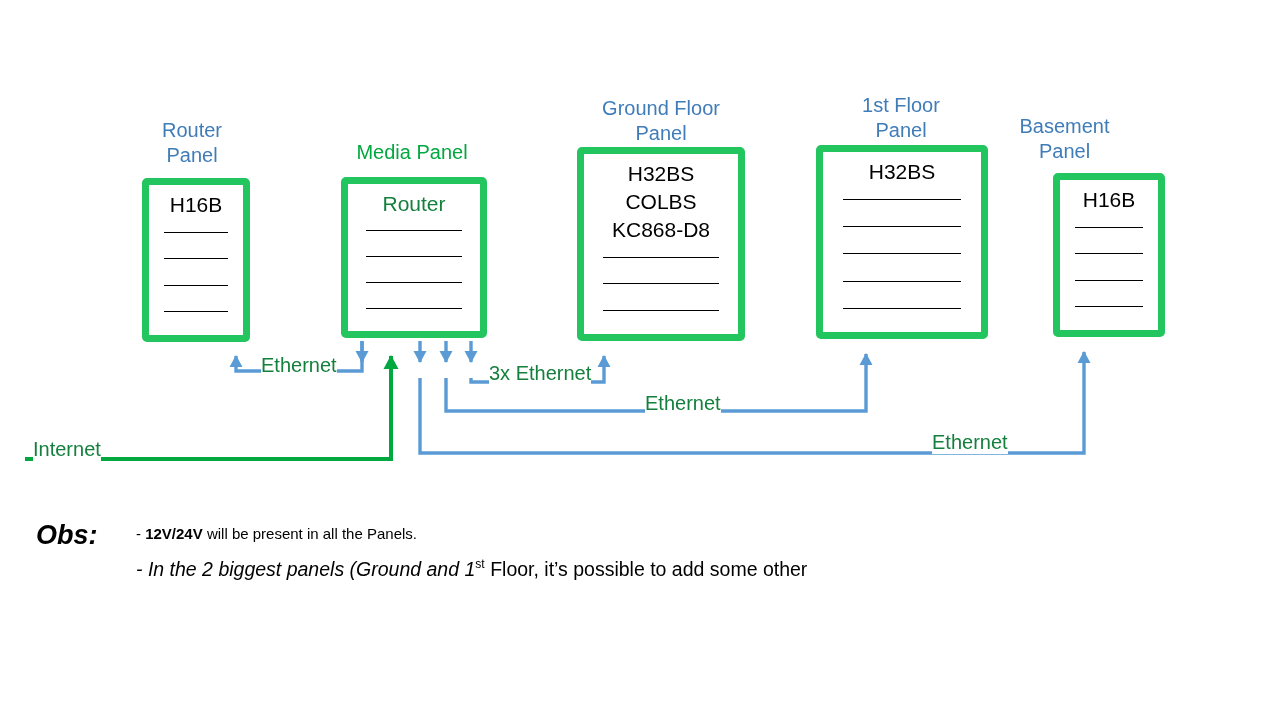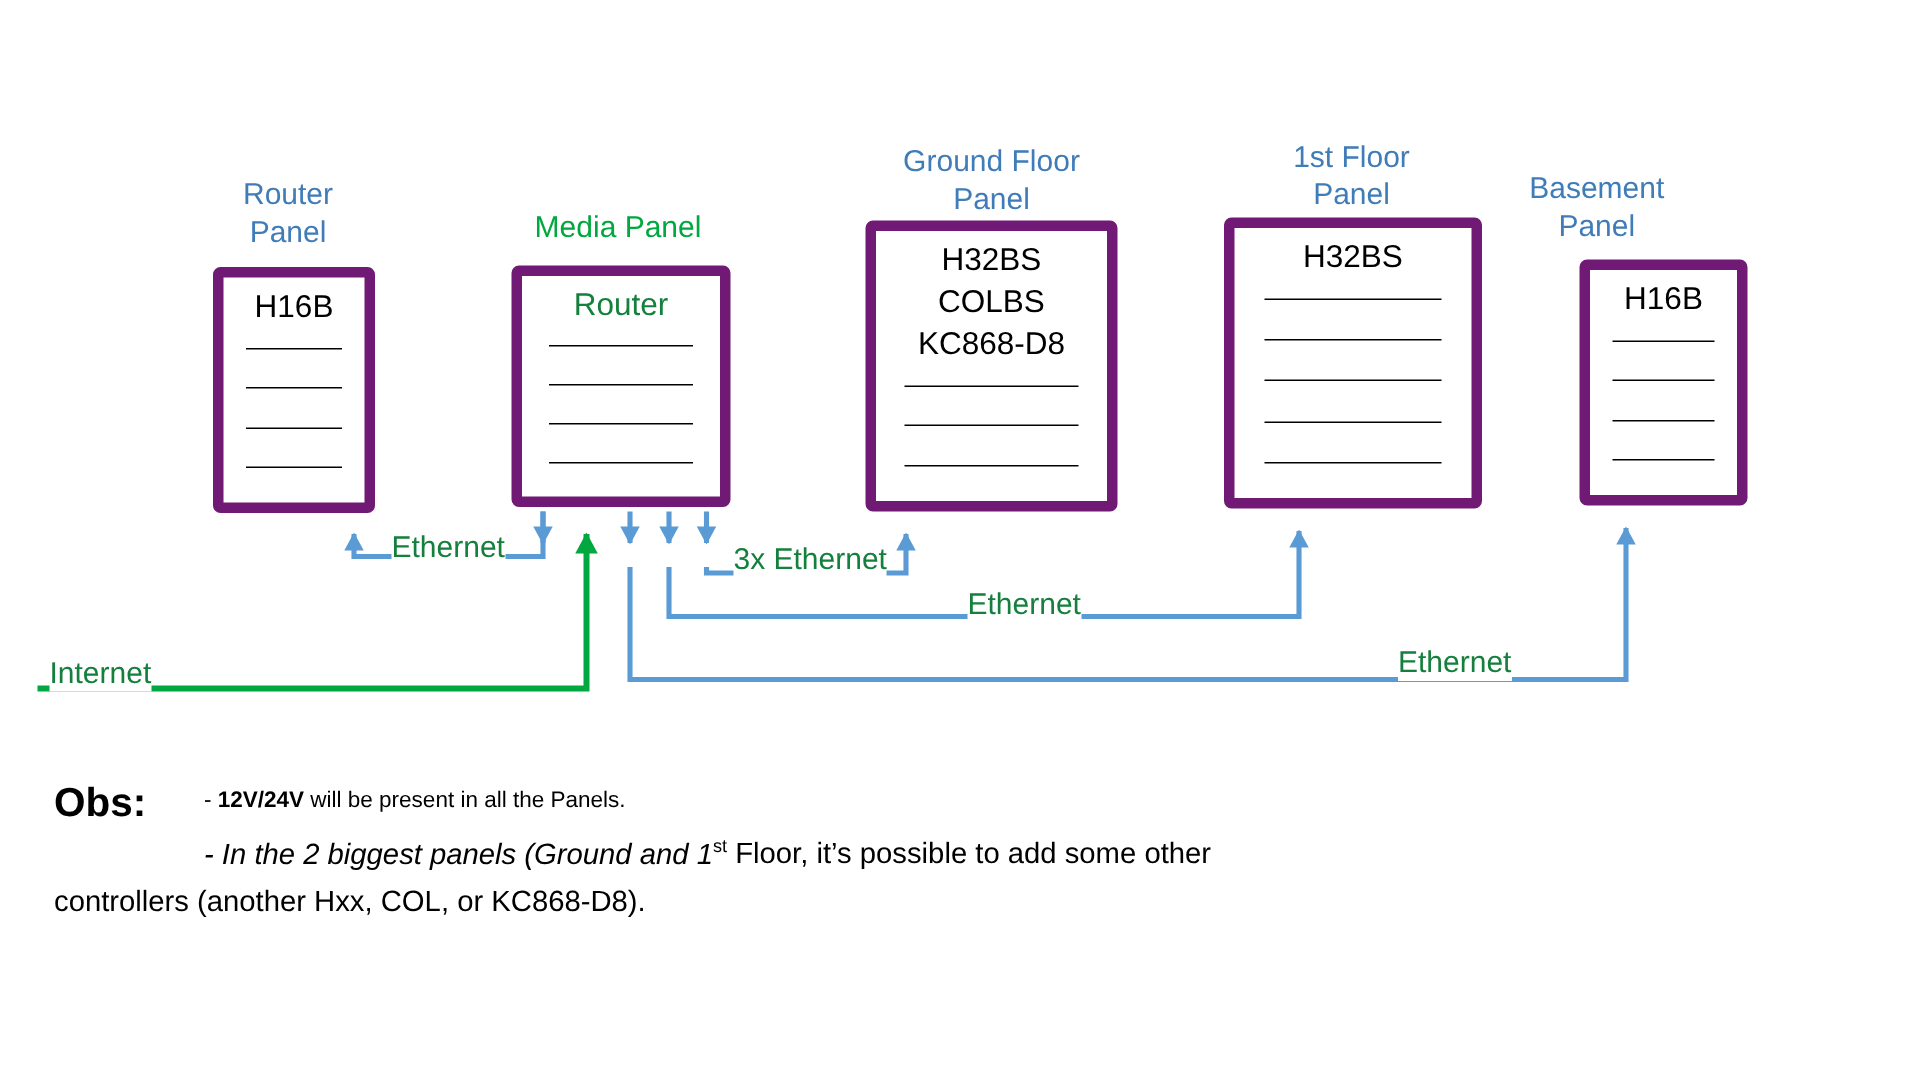--- a/index.html
+++ b/index.html
@@ -36,21 +36,21 @@
     color: #3f7cb8;
     white-space: pre-line;
     pointer-events: none;
   }
   .panel-caption.green { color: #00a83f; }
 
   
   .panel-box {
     position: absolute;
     box-sizing: border-box;
-    border: 7px solid #701a75;
+    border: 7px solid #22c55e;
     border-radius: 5px;
     background: #ffffff;
     padding: 6px 10px 8px 10px;
     display: flex;
     flex-direction: column;
   }
   .panel-inner {
     position: relative;
     width: 100%;
     height: 100%;
@@ -101,20 +101,21 @@
     width: 1000px;
     color: #000000;
   }
   .notes-head {
     position: absolute;
     left: 0;
     top: 0;
     font-size: 27px;
     font-weight: bold;
     line-height: 34px;
+    font-style: italic;
   }
   .notes-lines {
     margin-left: 100px;
     font-size: 15px;
     line-height: 31px;
   }
   .notes-line-3 {
     margin-left: 0;
     font-size: 19.5px;
     line-height: 31px;
@@ -251,17 +252,16 @@
   <div class="notes">
     <div class="notes-head">Obs:</div>
 
     <div class="notes-lines">
       <div><span>- </span><b>12V/24V</b><span> will be present in all the Panels.</span></div>
 
     </div>
 
     <div class="notes-line-3">
       <div><span class="indent">-  In the 2 biggest panels (Ground and 1</span><sup>st</sup><span> Floor, it’s possible to add some other</span></div>
-      <div>controllers (another Hxx, COL, or KC868-D8).</div>
     </div>
   </div>
 
 </div>
 
 </body></html>

